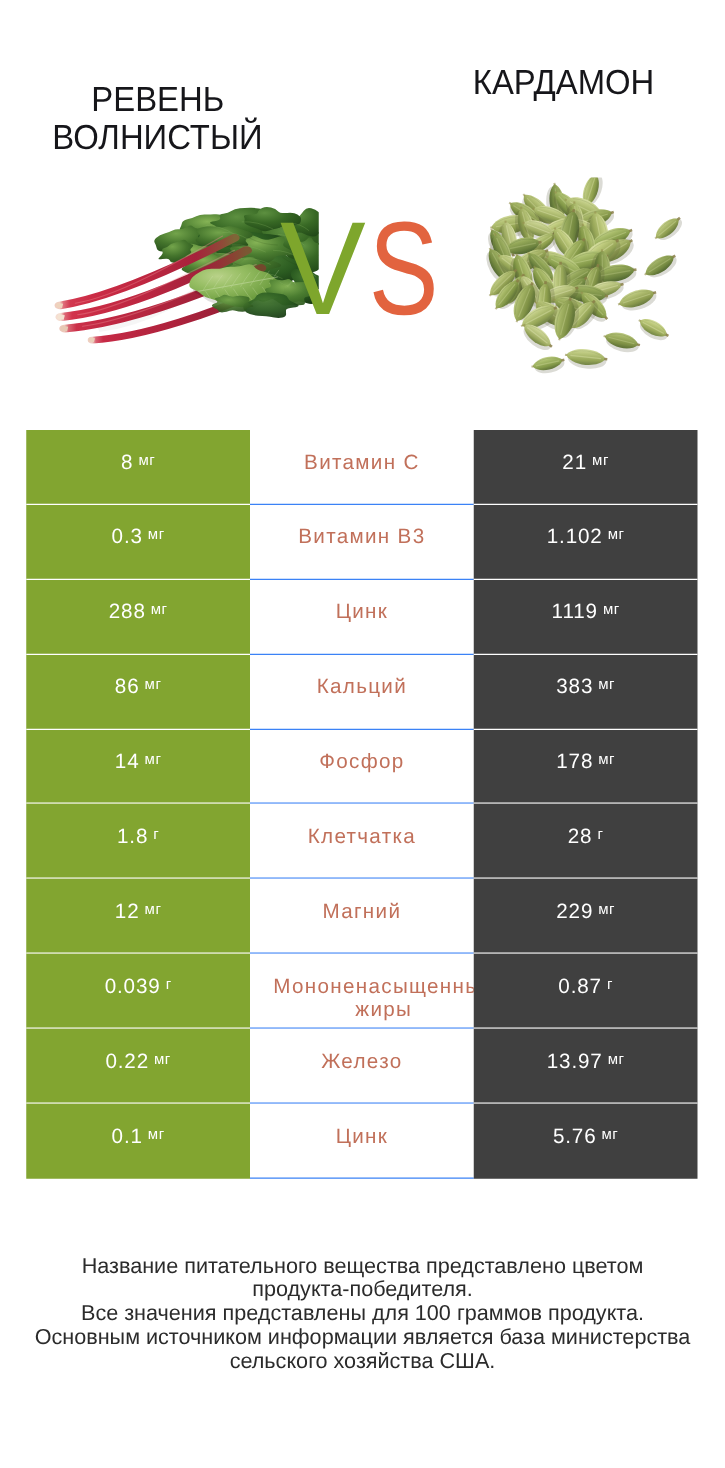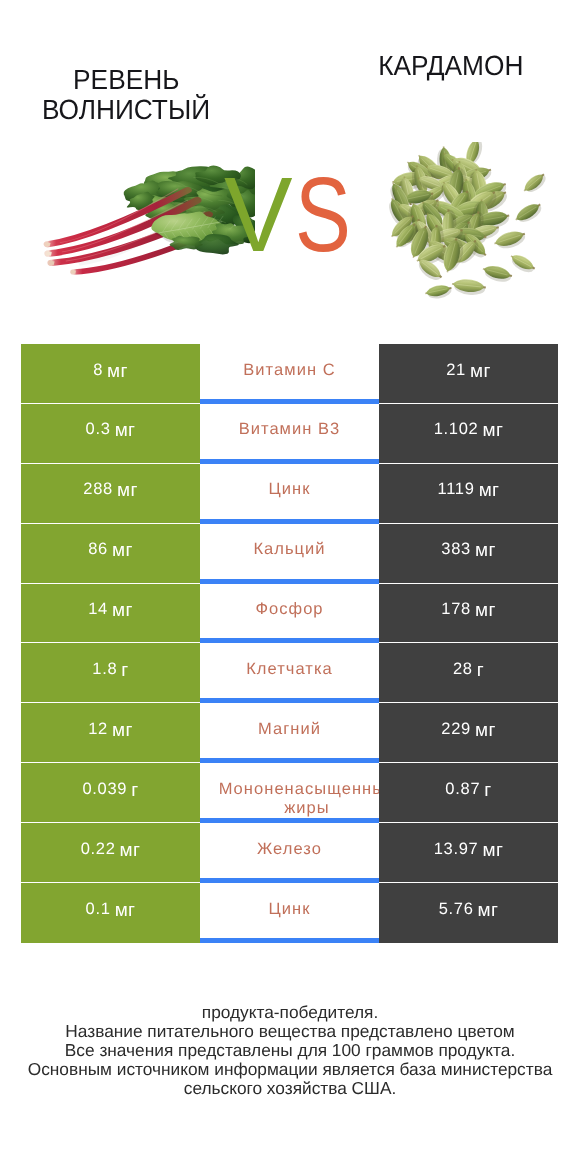--- a/index.html
+++ b/index.html
@@ -24,23 +24,23 @@
 
 
 .table{position:absolute;left:21px;top:344px;width:537px;height:599px;}
 .row{position:relative;height:59.9px;display:flex;}
 .cell{position:relative;display:flex;align-items:flex-start;justify-content:center;overflow:hidden;padding-top:16.5px;}
 .cell-l{width:179px;background:#82A530;color:#ffffff;}
 .cell-m{width:179px;background:#ffffff;color:#C1705A;}
 .cell-r{width:179px;background:#404040;color:#ffffff;}
 .row .cell-l,.row .cell-r{border-bottom:1.6px solid #ffffff;}
 .row:last-child .cell-l,.row:last-child .cell-r{border-bottom:0;}
-.cell-m{border-bottom:5px solid #3b82f6;}
+.cell-m{border-bottom:1px solid #3b82f6;}
 .num{font-size:16.5px;font-weight:400;letter-spacing:0.7px;}
-.unit{font-size:19px;font-weight:400;margin-left:4px;letter-spacing:0.4px;text-align:center;}
+.unit{font-size:12px;font-weight:400;margin-left:4px;letter-spacing:0.4px;text-align:center;}
 .lbl{font-size:16.5px;font-weight:500;text-align:center;line-height:19.4px;letter-spacing:1.05px;width:179px;flex:0 0 auto;}
 .lbl.wide{width:214px;margin-right:-35px;}
 
 
 .footer{position:absolute;left:0;top:1003px;width:580px;text-align:center;font-size:17.3px;line-height:18.9px;color:#2b2b2b;}
 </style>
 </head>
 <body>
 
 <div class="page">
@@ -1121,19 +1121,19 @@
           <span class="lbl">Цинк</span>
         </div>
         <div class="cell cell-r">
           <span class="num">5.76</span>
           <span class="unit">мг</span>
         </div>
       </div>
     </div>
 
   <div class="footer">
+      <div>Название питательного вещества представлено цветом</div>
       <div>продукта-победителя.</div>
-      <div>Название питательного вещества представлено цветом</div>
       <div>Все значения представлены для 100 граммов продукта.</div>
       <div>Основным источником информации является база министерства</div>
       <div>сельского хозяйства США.</div>
     </div>
 </div>
 
 </body></html>

